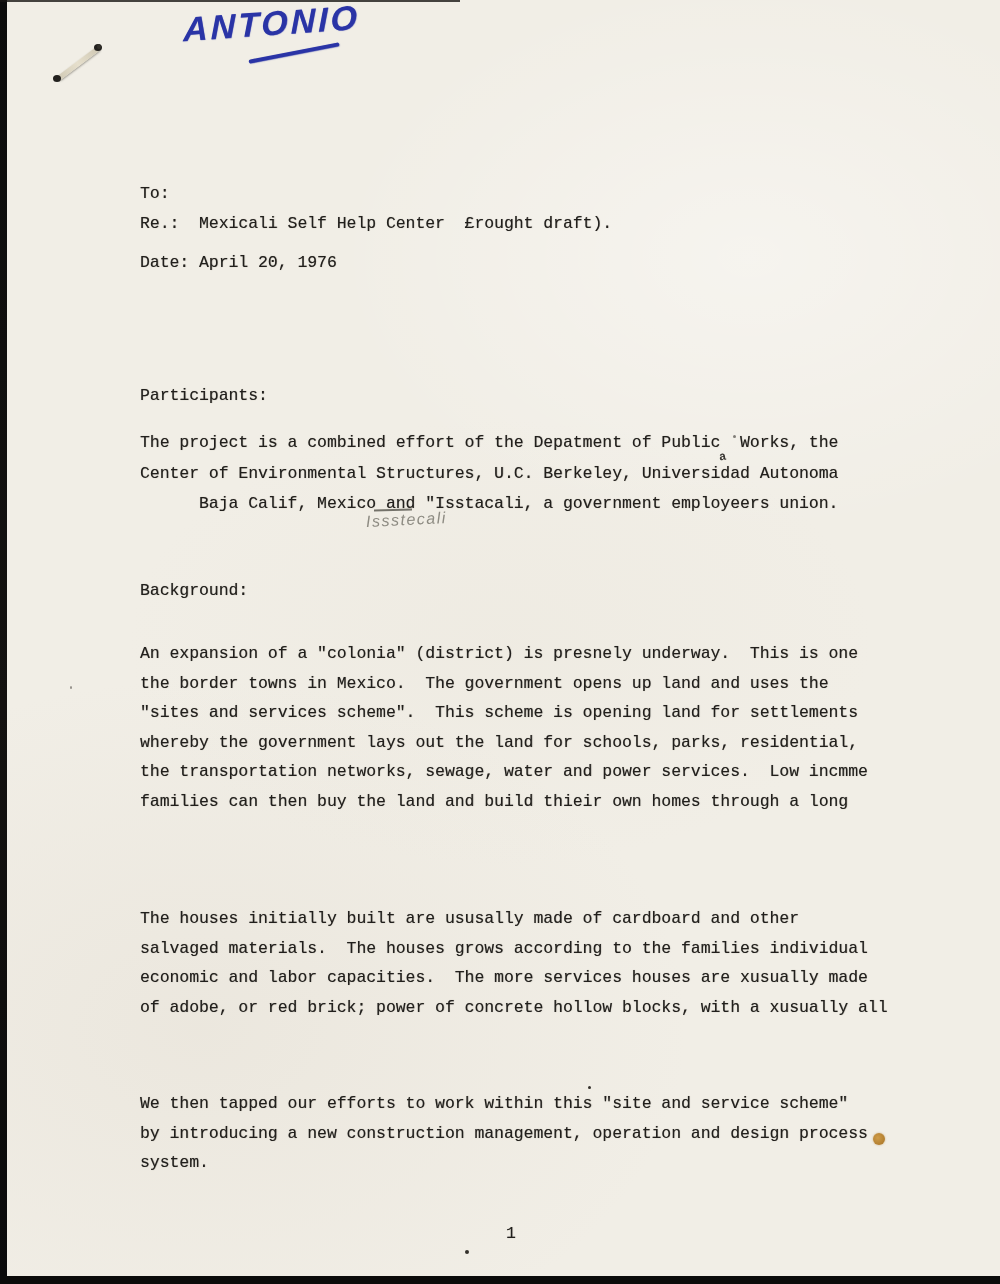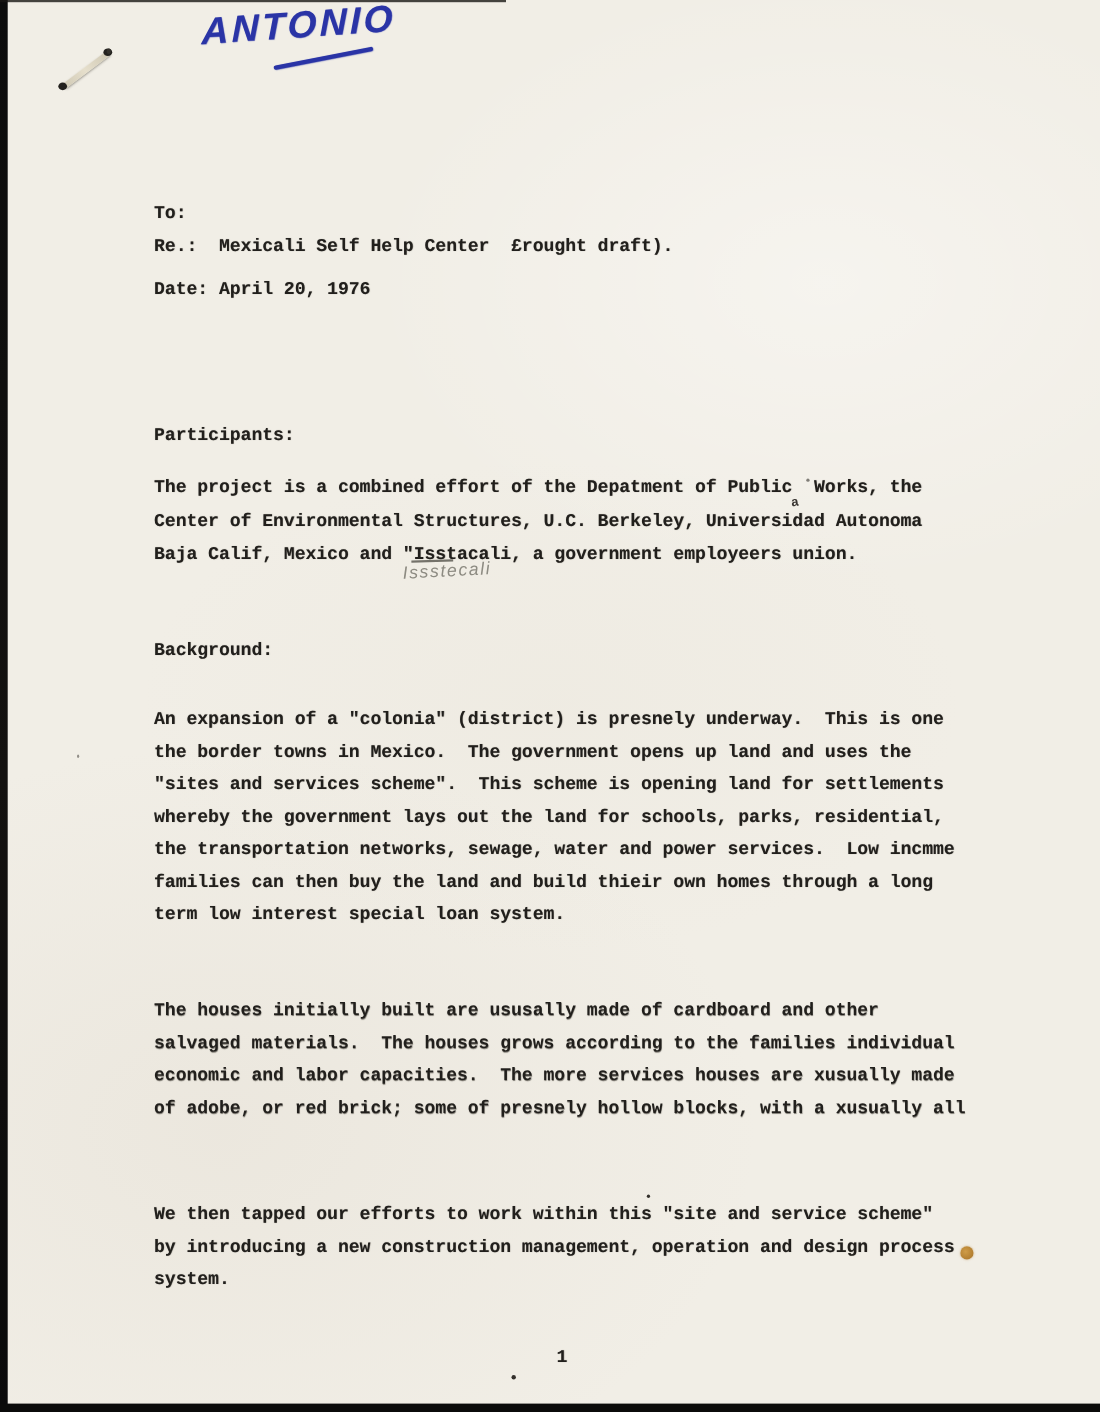--- a/index.html
+++ b/index.html
@@ -25,26 +25,26 @@
   .edge-bottom { position:absolute; left:0; top:1276px; width:100%; height:8px; background:#0b0b0a; }
   .edge-top    { position:absolute; left:0; top:0; width:46%; height:2px; background:rgba(25,23,20,0.8); }
 
   
   .tline {
     position: relative;
     white-space: pre;
     font-size: 16.4px;
     line-height: 29.5px;
     height: 29.5px;
-    font-weight: 700;
+    font-weight: 400;
     color: #211f1c;
     text-shadow: 0.3px 0.3px 0.7px rgba(40,36,30,0.55);
   }
   .block { position: absolute; left: 140px; }
-  .wide-lines .tline { line-height: 30.5px; height: 30.5px; }
+  .wide-lines .tline { line-height: 30.5px; height: 30.5px; text-align: right; }
   .single { position: absolute; left: 140px; }
 
   
   .handwritten-name {
     position: absolute; left: 183px; top: 4px;
     font-family: "Liberation Sans", sans-serif;
     font-size: 34px; font-weight: 700; font-style: italic;
     letter-spacing: 3px;
     color: #2a34a6;
     transform: rotate(-4deg) skewX(-4deg);
@@ -144,28 +144,27 @@
 
   <div class="single tline" style="top:576px">Background:</div>
 
   <div class="block" style="top:639px">
     <div class="tline">An expansion of a "colonia" (district) is presnely underway.  This is one</div>
     <div class="tline">the border towns in Mexico.  The government opens up land and uses the</div>
     <div class="tline">"sites and services scheme".  This scheme is opening land for settlements</div>
     <div class="tline">whereby the government lays out the land for schools, parks, residential,</div>
     <div class="tline">the transportation networks, sewage, water and power services.  Low incmme</div>
     <div class="tline">families can then buy the land and build thieir own homes through a long</div>
-    <div class="tline">term low interest special loan system.</div>
   </div>
 
   <div class="block" style="top:904px">
     <div class="tline">The houses initially built are ususally made of cardboard and other</div>
     <div class="tline">salvaged materials.  The houses grows according to the families individual</div>
     <div class="tline">economic and labor capacities.  The more services houses are xusually made</div>
-    <div class="tline">of adobe, or red brick; some of presnely hollow blocks, with a xusually all</div>
+    <div class="tline">of adobe, or red brick; power of concrete hollow blocks, with a xusually all</div>
   </div>
 
   <div class="block" style="top:1089px">
     <div class="tline">We then tapped our efforts to work within this "site and service scheme"</div>
     <div class="tline">by introducing a new construction management, operation and design process</div>
     <div class="tline">system.</div>
   </div>
 
   <div class="page-number tline">1</div>
 

